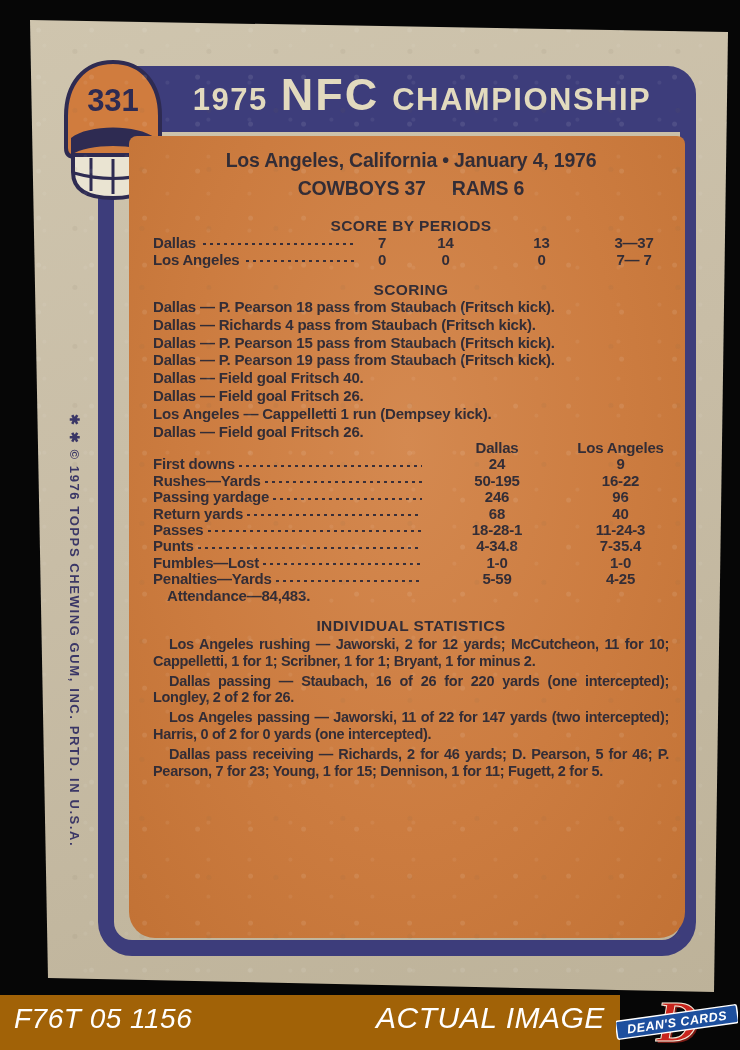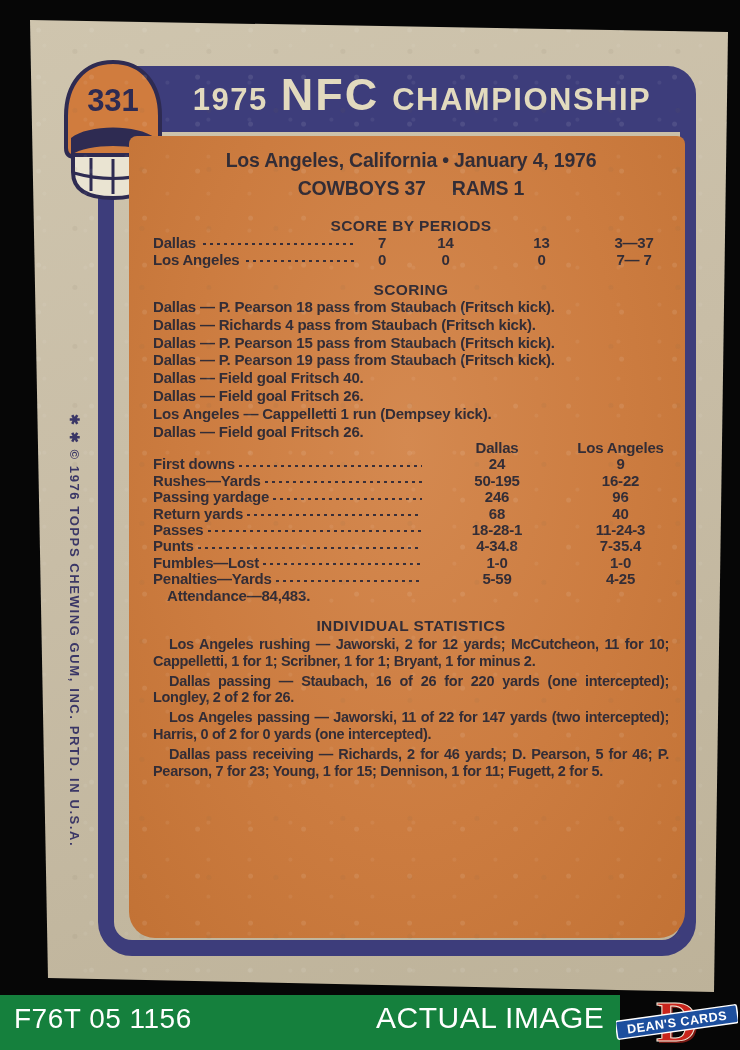--- a/index.html
+++ b/index.html
@@ -54,21 +54,21 @@
   .paras{margin-top:2px;}
   .para{font-size:14.5px;line-height:16.8px;text-align:justify;text-indent:16px;
         margin:0 0 3px 0;letter-spacing:-0.3px;}
   
   .copyright{position:absolute;left:54px;top:398px;transform:rotate(90deg);
         transform-origin:0 0;white-space:nowrap;font-size:13px;font-weight:bold;
         letter-spacing:1.6px;color:#3a3666;}
   
   .helmet{position:absolute;left:25px;top:42px;width:120px;height:150px;}
   
-  .footer{position:absolute;left:0;top:995px;width:620px;height:55px;background:#15803d;}
+  .footer{position:absolute;left:0;top:995px;width:620px;height:55px;background:#a16207;font-style:italic;}
   .foot-code{position:absolute;left:14px;top:8px;font-size:28px;color:#fff;letter-spacing:.5px;}
   .foot-caption{position:absolute;left:376px;top:6px;font-size:30px;color:#fff;letter-spacing:.5px;}
   .deans{position:absolute;left:616px;top:-4px;width:122px;height:60px;}
 </style>
 </head>
 <body>
 
 <div class="stage">
 
   <div class="card">
@@ -88,21 +88,21 @@
       <path d="M38 100 L38 133 M60 101 L60 136 M82 100 L82 133" fill="none" stroke="#2e2b52" stroke-width="3"></path>
       <text x="60" y="53" text-anchor="middle" font-size="31" font-weight="bold" fill="#2e2b52">331</text>
     </svg>
 
     <div class="panel">
 
       <div class="locdate c">Los Angeles, California • January 4, 1976</div>
 
       <div class="finalscore">
         <span>COWBOYS 37</span>
-        <span>RAMS 1</span>
+        <span>RAMS 6</span>
       </div>
 
       <div class="sec-h first c">SCORE BY PERIODS</div>
 
       <div class="row">
         <span class="lbl">Dallas</span>
         <span class="leader"></span>
         <span class="pc1">7</span>
         <span class="pc2">14</span>
         <span class="pc3">13</span>

